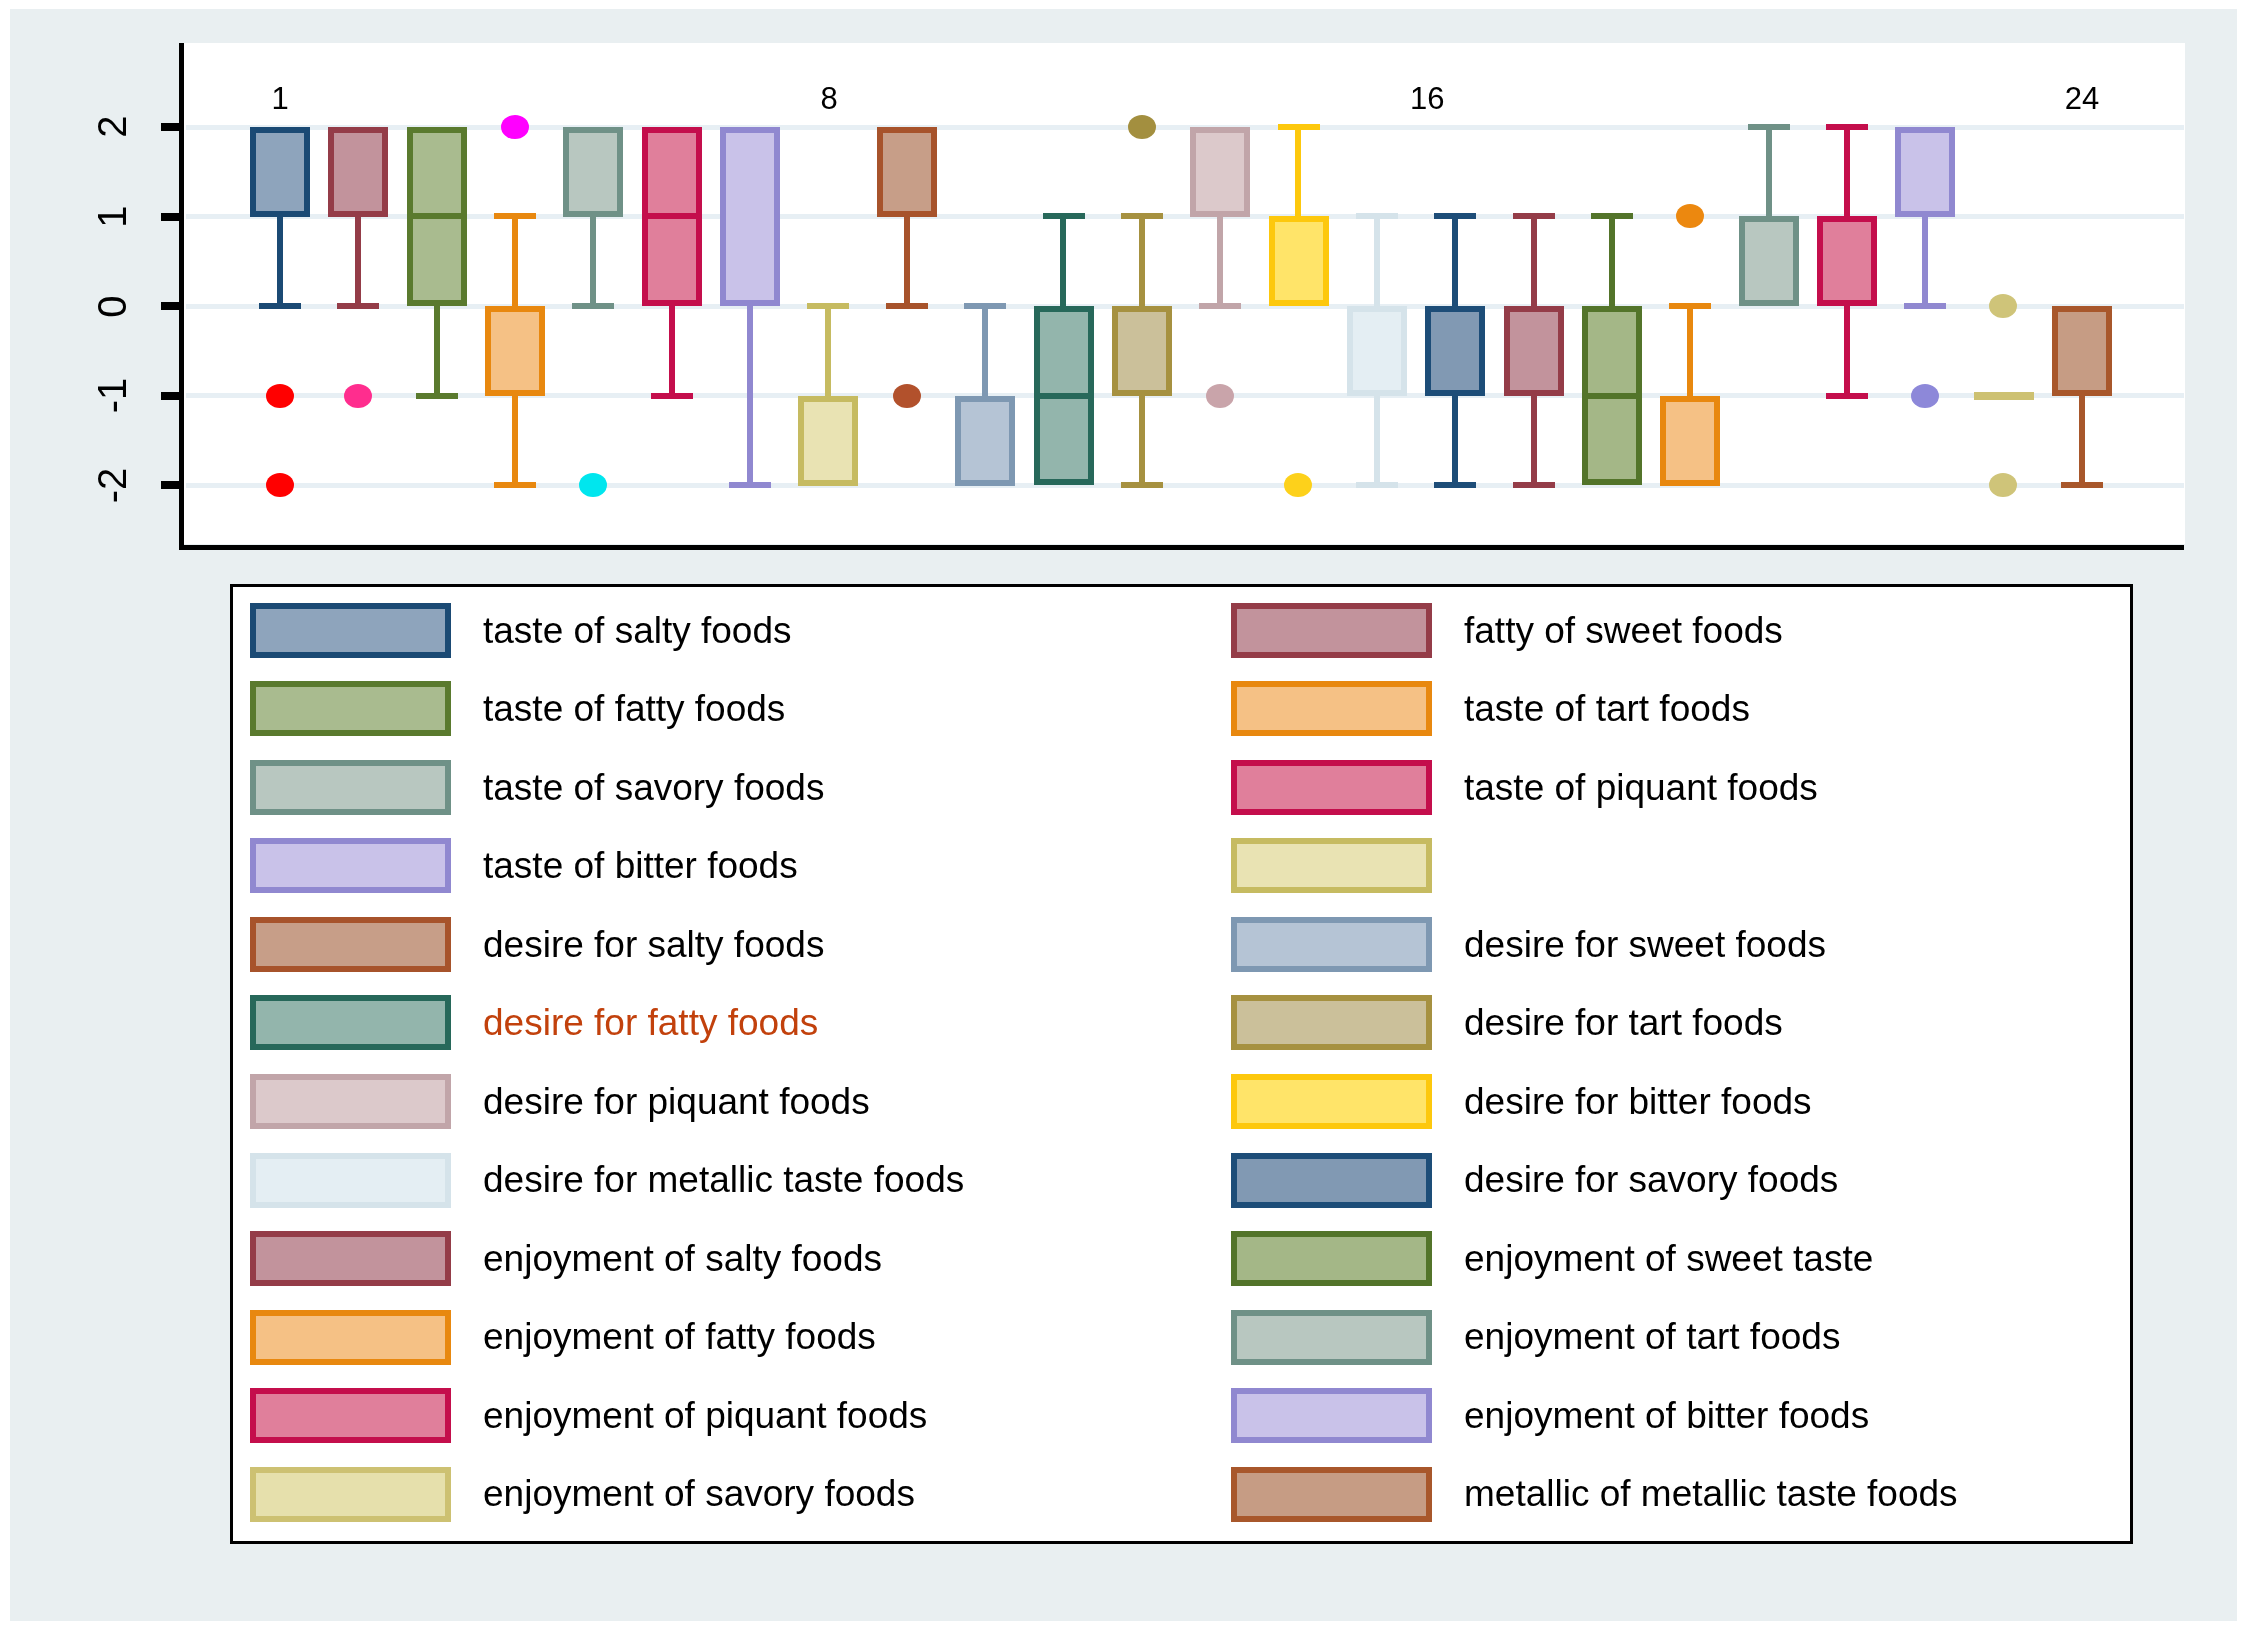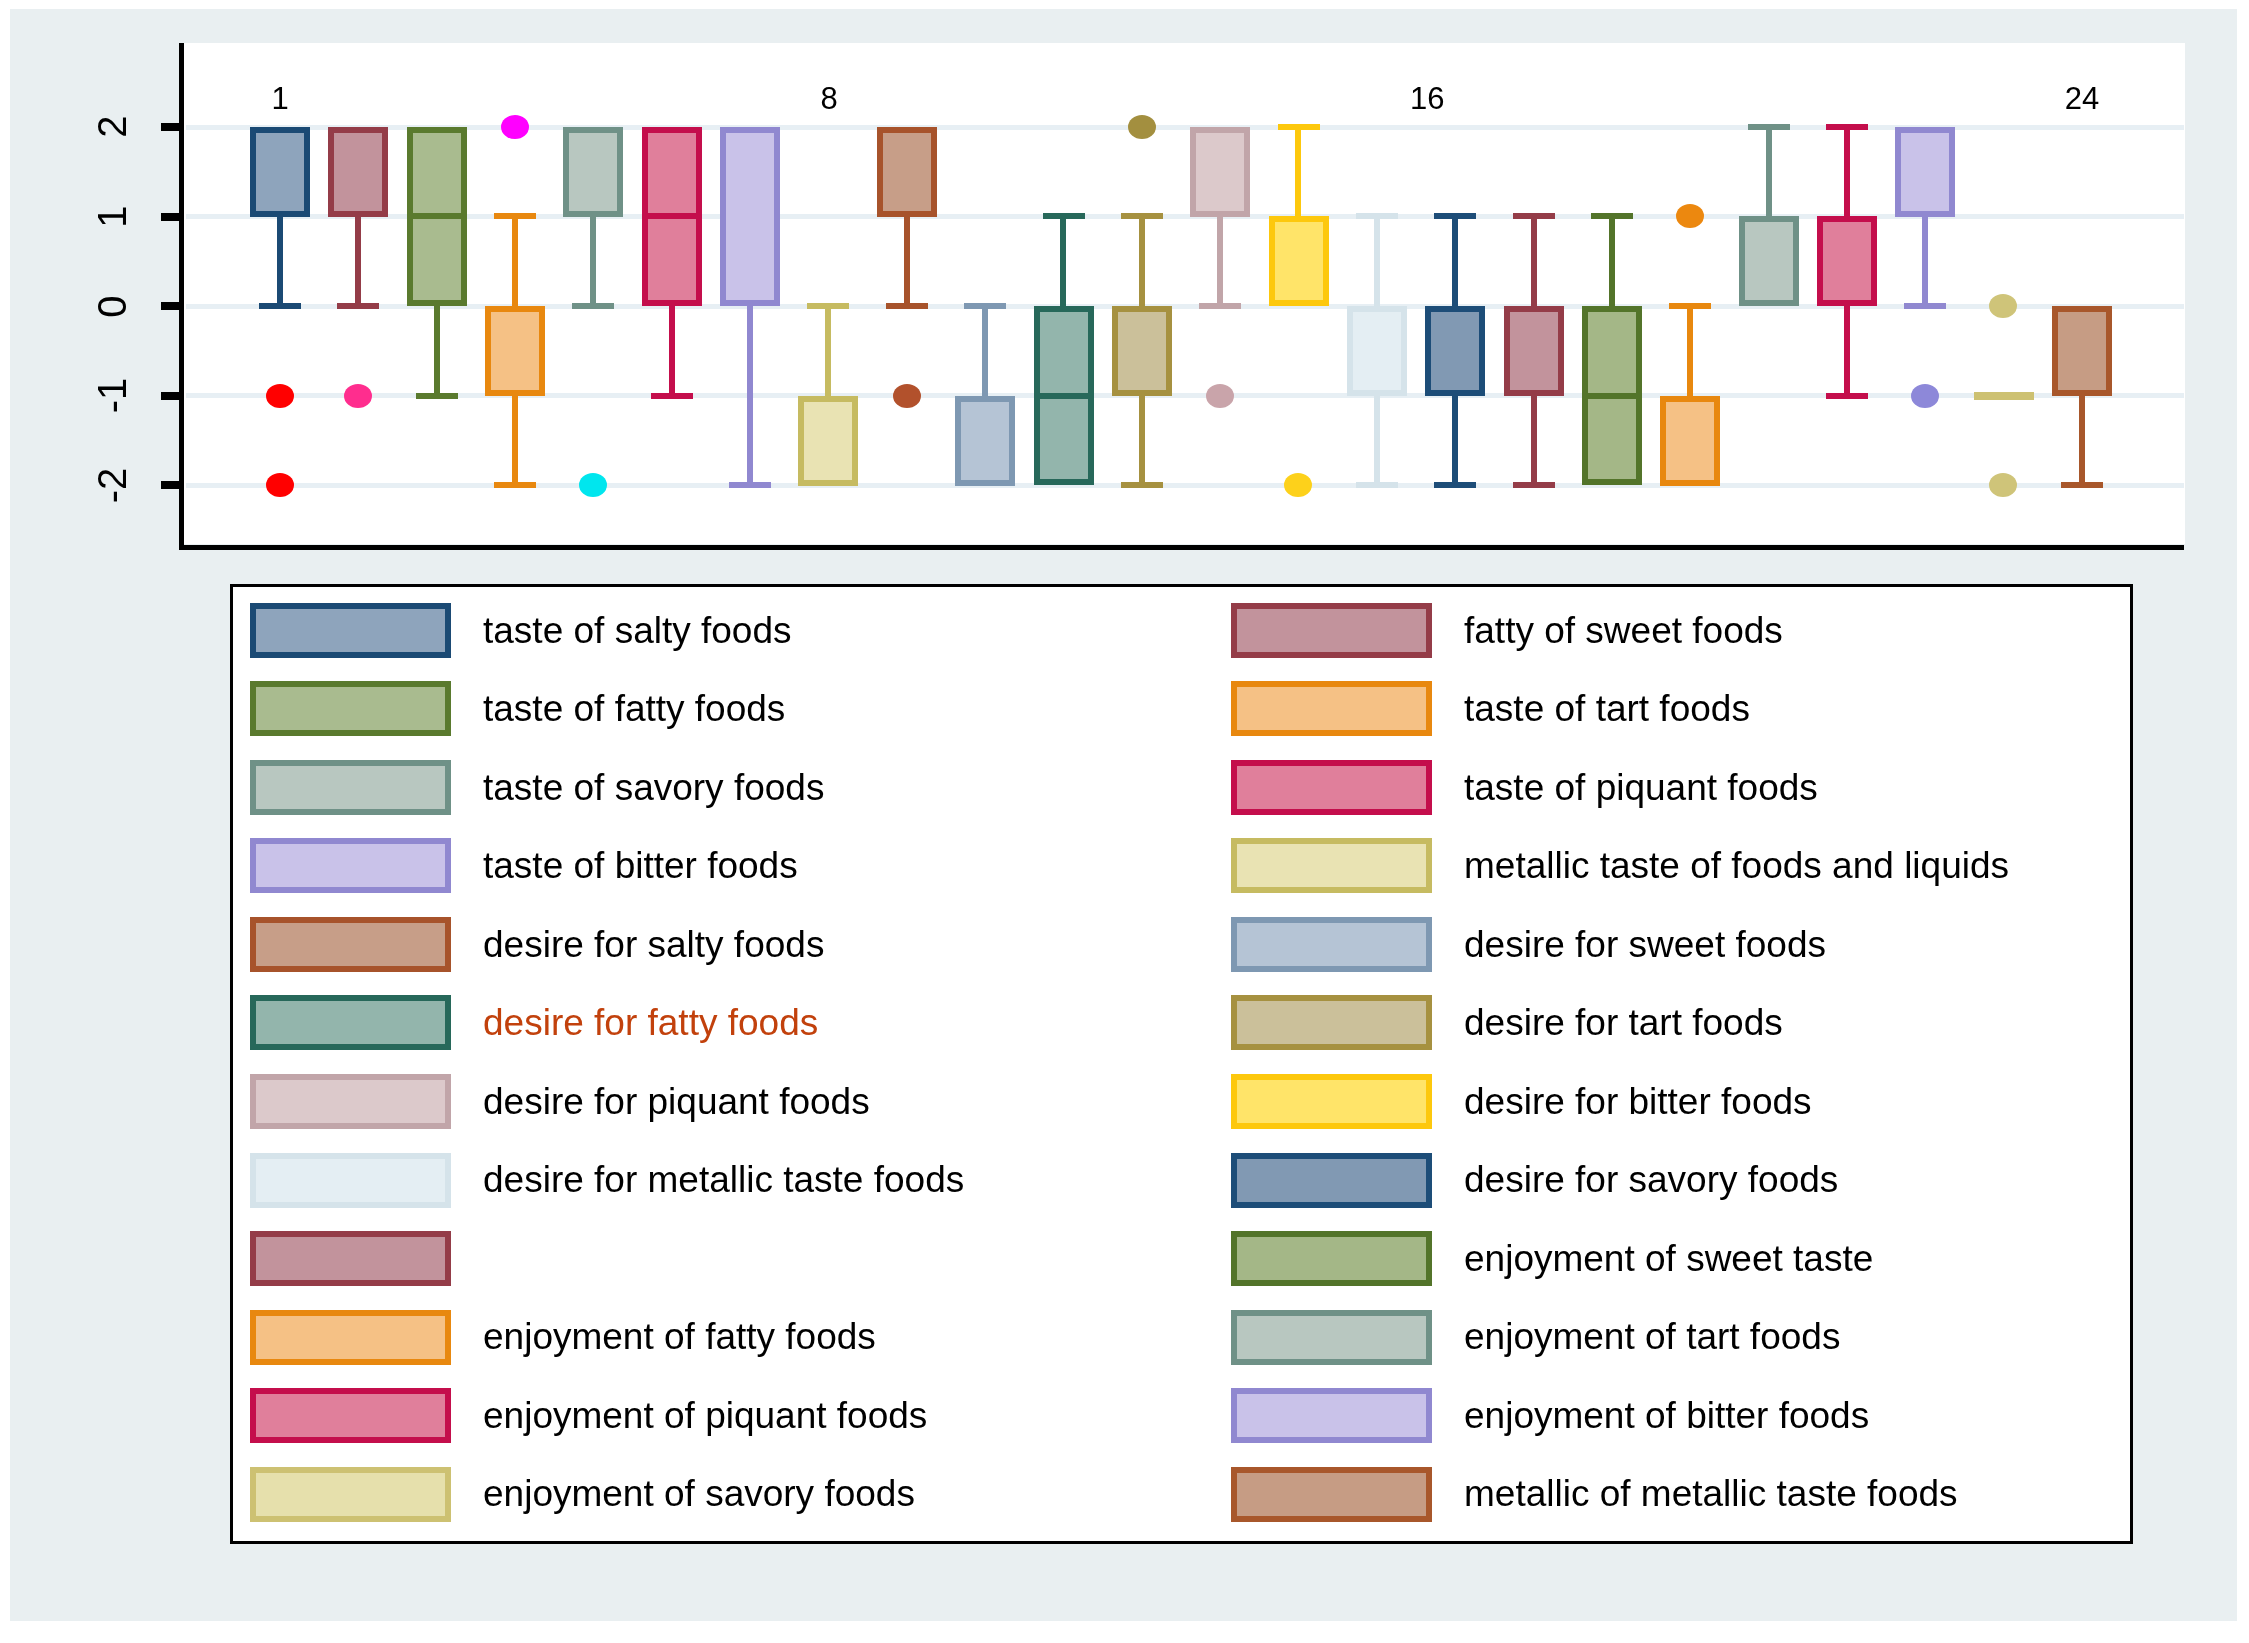--- a/index.html
+++ b/index.html
@@ -143,38 +143,38 @@
     <div class="txt" style="left: 483px; top: 685px; width: 746px; height: 48px; line-height: 48px; font-size: 37px; color: rgb(0, 0, 0);">taste of fatty foods</div>
     <div style="left: 1231px; top: 681px; width: 201px; height: 55px; background: rgb(245, 193, 133); border: 6px solid rgb(232, 136, 15);"></div>
     <div class="txt" style="left: 1464px; top: 685px; width: 746px; height: 48px; line-height: 48px; font-size: 37px; color: rgb(0, 0, 0);">taste of tart foods</div>
     <div style="left: 250px; top: 760px; width: 201px; height: 55px; background: rgb(184, 199, 192); border: 6px solid rgb(111, 145, 135);"></div>
     <div class="txt" style="left: 483px; top: 764px; width: 746px; height: 48px; line-height: 48px; font-size: 37px; color: rgb(0, 0, 0);">taste of savory foods</div>
     <div style="left: 1231px; top: 760px; width: 201px; height: 55px; background: rgb(224, 127, 155); border: 6px solid rgb(196, 14, 76);"></div>
     <div class="txt" style="left: 1464px; top: 764px; width: 746px; height: 48px; line-height: 48px; font-size: 37px; color: rgb(0, 0, 0);">taste of piquant foods</div>
     <div style="left: 250px; top: 838px; width: 201px; height: 55px; background: rgb(201, 194, 233); border: 6px solid rgb(144, 136, 208);"></div>
     <div class="txt" style="left: 483px; top: 842px; width: 746px; height: 48px; line-height: 48px; font-size: 37px; color: rgb(0, 0, 0);">taste of bitter foods</div>
     <div style="left: 1231px; top: 838px; width: 201px; height: 55px; background: rgb(233, 227, 179); border: 6px solid rgb(198, 187, 97);"></div>
-    <div class="txt" style="left: 1464px; top: 842px; width: 746px; height: 48px; line-height: 48px; font-size: 37px; color: rgb(0, 0, 0);">metallic taste of foods and liquids</div>
     <div style="left: 250px; top: 917px; width: 201px; height: 55px; background: rgb(199, 158, 136); border: 6px solid rgb(167, 83, 43);"></div>
     <div class="txt" style="left: 483px; top: 921px; width: 746px; height: 48px; line-height: 48px; font-size: 37px; color: rgb(0, 0, 0);">desire for salty foods</div>
     <div style="left: 1231px; top: 917px; width: 201px; height: 55px; background: rgb(181, 196, 213); border: 6px solid rgb(126, 152, 178);"></div>
     <div class="txt" style="left: 1464px; top: 921px; width: 746px; height: 48px; line-height: 48px; font-size: 37px; color: rgb(0, 0, 0);">desire for sweet foods</div>
     <div style="left: 250px; top: 995px; width: 201px; height: 55px; background: rgb(147, 181, 172); border: 6px solid rgb(39, 104, 90);"></div>
     <div class="txt" style="left: 483px; top: 999px; width: 746px; height: 48px; line-height: 48px; font-size: 37px; color: #c2410c;">desire for fatty foods</div>
     <div style="left: 1231px; top: 995px; width: 201px; height: 55px; background: rgb(203, 192, 154); border: 6px solid rgb(166, 145, 64);"></div>
     <div class="txt" style="left: 1464px; top: 999px; width: 746px; height: 48px; line-height: 48px; font-size: 37px; color: rgb(0, 0, 0);">desire for tart foods</div>
     <div style="left: 250px; top: 1074px; width: 201px; height: 55px; background: rgb(220, 201, 203); border: 6px solid rgb(193, 165, 169);"></div>
     <div class="txt" style="left: 483px; top: 1078px; width: 746px; height: 48px; line-height: 48px; font-size: 37px; color: rgb(0, 0, 0);">desire for piquant foods</div>
     <div style="left: 1231px; top: 1074px; width: 201px; height: 55px; background: rgb(255, 228, 105); border: 6px solid rgb(253, 200, 13);"></div>
     <div class="txt" style="left: 1464px; top: 1078px; width: 746px; height: 48px; line-height: 48px; font-size: 37px; color: rgb(0, 0, 0);">desire for bitter foods</div>
     <div style="left: 250px; top: 1153px; width: 201px; height: 55px; background: rgb(228, 238, 243); border: 6px solid rgb(213, 227, 234);"></div>
     <div class="txt" style="left: 483px; top: 1156px; width: 746px; height: 48px; line-height: 48px; font-size: 37px; color: rgb(0, 0, 0);">desire for metallic taste foods</div>
     <div style="left: 1231px; top: 1153px; width: 201px; height: 55px; background: rgb(129, 153, 179); border: 6px solid rgb(29, 77, 120);"></div>
     <div class="txt" style="left: 1464px; top: 1156px; width: 746px; height: 48px; line-height: 48px; font-size: 37px; color: rgb(0, 0, 0);">desire for savory foods</div>
     <div style="left: 250px; top: 1231px; width: 201px; height: 55px; background: rgb(194, 147, 156); border: 6px solid rgb(148, 60, 72);"></div>
+    <div class="txt" style="left: 483px; top: 1235px; width: 746px; height: 48px; line-height: 48px; font-size: 37px; color: rgb(0, 0, 0);">enjoyment of salty foods</div>
     <div style="left: 1231px; top: 1231px; width: 201px; height: 55px; background: rgb(164, 183, 135); border: 6px solid rgb(83, 116, 42);"></div>
     <div class="txt" style="left: 1464px; top: 1235px; width: 746px; height: 48px; line-height: 48px; font-size: 37px; color: rgb(0, 0, 0);">enjoyment of sweet taste</div>
     <div style="left: 250px; top: 1310px; width: 201px; height: 55px; background: rgb(245, 193, 133); border: 6px solid rgb(232, 136, 15);"></div>
     <div class="txt" style="left: 483px; top: 1313px; width: 746px; height: 48px; line-height: 48px; font-size: 37px; color: rgb(0, 0, 0);">enjoyment of fatty foods</div>
     <div style="left: 1231px; top: 1310px; width: 201px; height: 55px; background: rgb(184, 199, 192); border: 6px solid rgb(111, 145, 135);"></div>
     <div class="txt" style="left: 1464px; top: 1313px; width: 746px; height: 48px; line-height: 48px; font-size: 37px; color: rgb(0, 0, 0);">enjoyment of tart foods</div>
     <div style="left: 250px; top: 1388px; width: 201px; height: 55px; background: rgb(224, 127, 155); border: 6px solid rgb(196, 14, 76);"></div>
     <div class="txt" style="left: 483px; top: 1392px; width: 746px; height: 48px; line-height: 48px; font-size: 37px; color: rgb(0, 0, 0);">enjoyment of piquant foods</div>
     <div style="left: 1231px; top: 1388px; width: 201px; height: 55px; background: rgb(201, 194, 233); border: 6px solid rgb(144, 136, 208);"></div>
     <div class="txt" style="left: 1464px; top: 1392px; width: 746px; height: 48px; line-height: 48px; font-size: 37px; color: rgb(0, 0, 0);">enjoyment of bitter foods</div>

